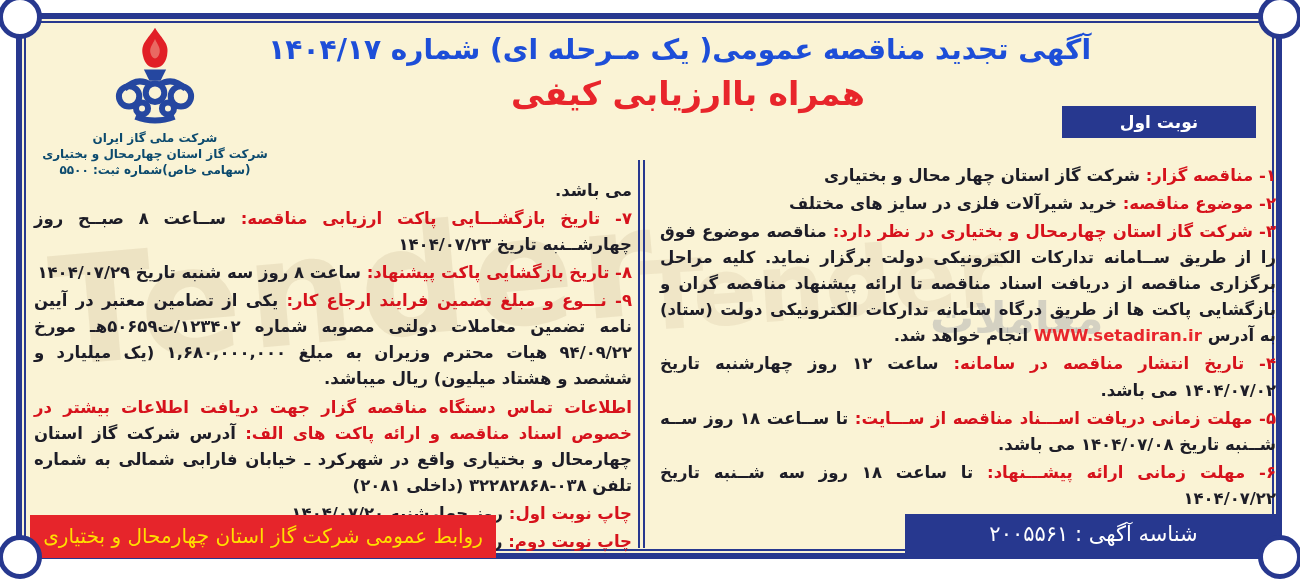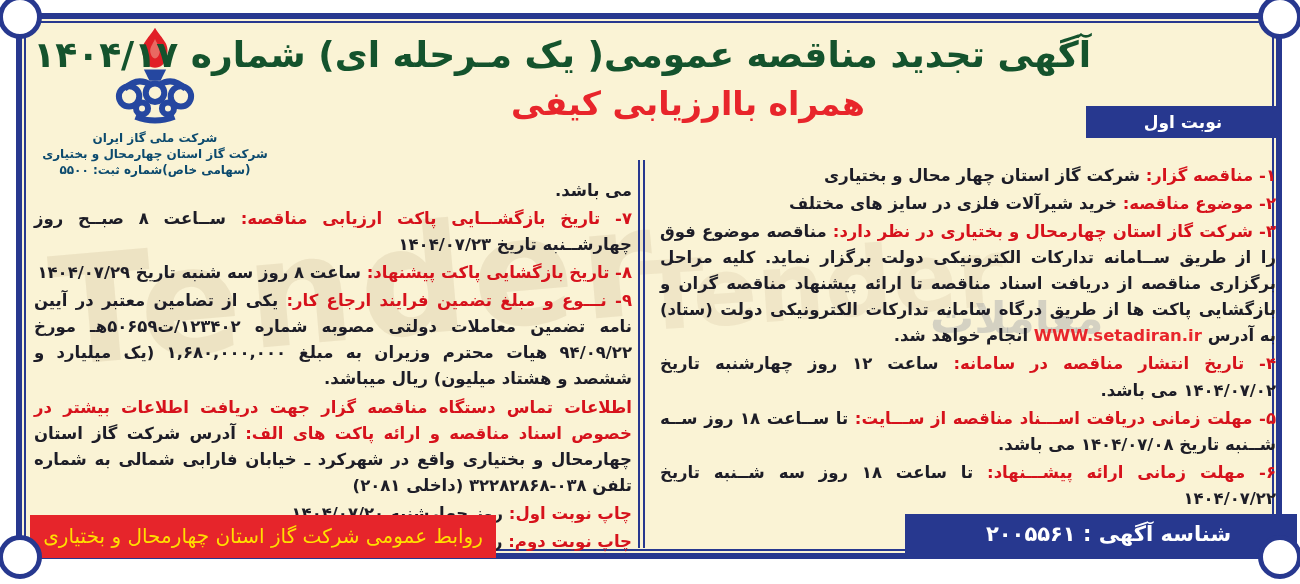--- a/index.html
+++ b/index.html
@@ -22,24 +22,24 @@
   }
   .sc-tl{left:-2px;top:-5px;}
   .sc-tr{left:1258px;top:-5px;}
   .sc-bl{left:-2px;top:535px;}
   .sc-br{left:1258px;top:535px;}
   
   .logo-block{position:absolute;left:42px;top:26px;width:226px;text-align:center;z-index:3;direction:rtl;}
   .logo-block svg{display:block;margin:0 auto 4px auto;}
   .logo-line{color:#0c4a6e;font-weight:bold;font-size:12px;line-height:1.35;}
   .title-block{position:absolute;left:285px;top:32px;width:806px;text-align:center;z-index:3;direction:rtl;}
-  .title-l1{color:#14532d;font-weight:bold;font-size:36px;line-height:1.25;white-space:nowrap;}
+  .title-l1{color:#1d4ed8;font-weight:bold;font-size:28px;line-height:1.25;white-space:nowrap;}
   .title-l2{color:#e8252b;font-weight:bold;font-size:33px;line-height:1.25;margin-top:6px;}
   .edition-badge{
-    position:absolute;left:1086px;top:106px;width:194px;height:32px;background:#27388f;
+    position:absolute;left:1062px;top:106px;width:194px;height:32px;background:#27388f;
     color:#ffffff;font-weight:bold;font-size:17px;line-height:32px;text-align:center;z-index:4;direction:rtl;
   }
   
   .col{position:absolute;z-index:3;direction:rtl;text-align:justify;color:#1d1d27;
        font-weight:bold;font-size:16.5px;line-height:1.58;}
   .col-right{left:660px;top:163px;width:616px;}
   .col-left{left:34px;top:178px;width:598px;}
   .col p{margin:0 0 2px 0;}
   .lbl{color:#d6121c;}
   .url{color:#e8252b;direction:ltr;unicode-bidi:embed;}
@@ -52,21 +52,21 @@
   .wm-t1{left:50px;top:200px;font-size:150px;color:rgba(206,186,150,0.28);transform:rotate(-5deg);letter-spacing:6px;}
   .wm-t2{left:640px;top:230px;font-size:95px;color:rgba(206,186,150,0.22);transform:rotate(-4deg);}
   .wm-fa{left:930px;top:292px;font-size:44px;color:rgba(140,145,160,0.35);direction:rtl;letter-spacing:10px;}
   
   .bar-public{
     position:absolute;left:30px;top:515px;width:466px;height:43px;background:#e6252b;
     color:#ffdf00;font-weight:normal;font-size:20px;line-height:43px;text-align:center;z-index:4;direction:rtl;
   }
   .bar-id{
     position:absolute;left:905px;top:514px;width:377px;height:41px;background:#27388f;
-    color:#ffffff;font-weight:bold;font-size:21px;line-height:41px;text-align:center;z-index:4;direction:rtl;padding-left:15px;
+    color:#ffffff;font-weight:normal;font-size:21px;line-height:41px;text-align:center;z-index:4;direction:rtl;
   }
 </style>
 </head>
 <body>
 
 <div class="ad">
 
   <div class="frame">
     <div class="frame-inner"></div>
   </div>

